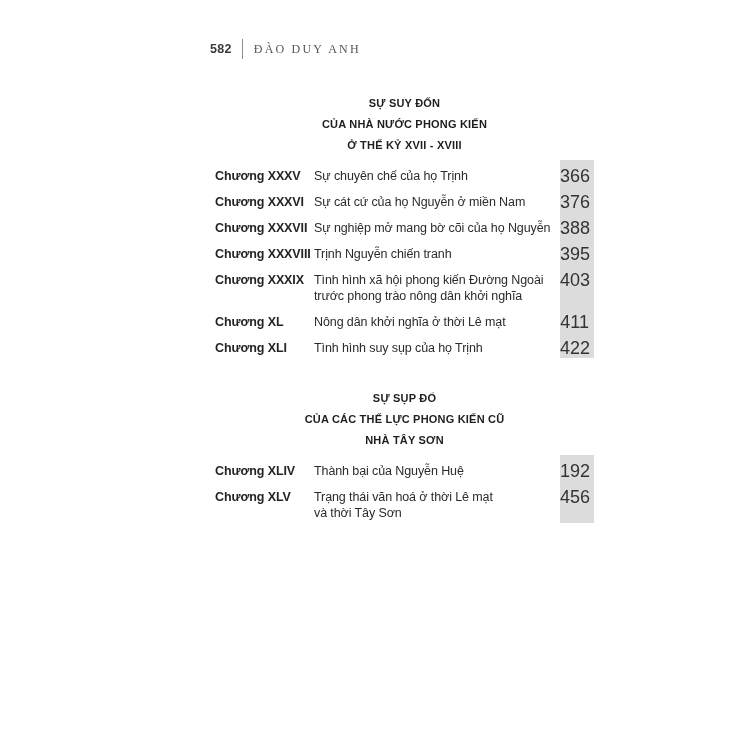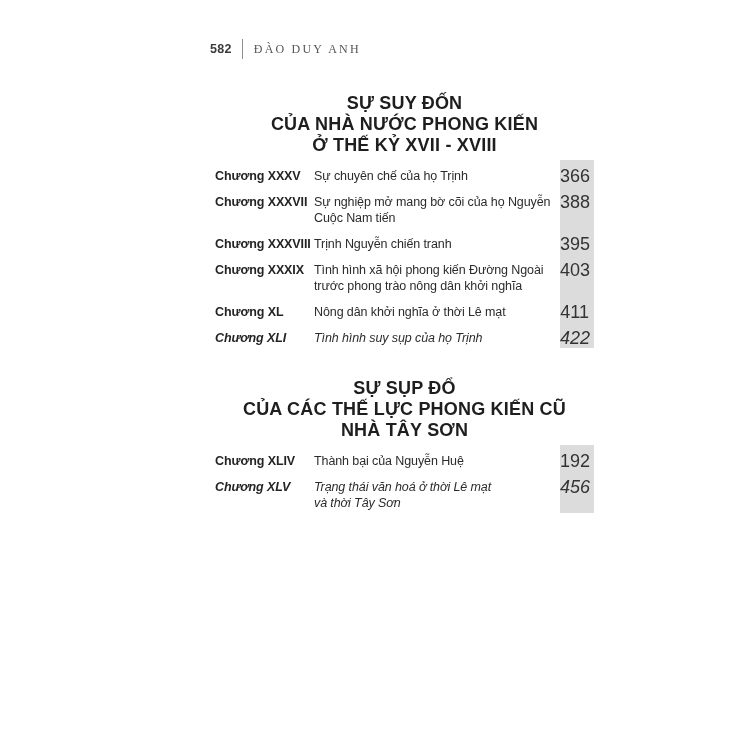--- a/index.html
+++ b/index.html
@@ -26,35 +26,35 @@
   .hdr-author {
     font-family:"Liberation Serif","DejaVu Serif",serif;
     font-size:12px; color:#555555; letter-spacing:2.2px;
   }
 
   
   #toc { position:absolute; left:191px; top:93px; width:379px; }
 
   .section { margin-bottom:32px; }
   .section-title {
-    text-align:center; font-weight:700; font-size:18px; line-height:21px;
+    text-align:center; font-weight:700; font-size:11px; line-height:21px;
     color:#1e1e1e; letter-spacing:.2px; margin-bottom:12px;
   }
   .entries { position:relative; }
   .page-bar {
     position:absolute; right:0; top:-8px; bottom:-2px; width:34px;
     background:#dcdcdc;
   }
   .entry {
     position:relative;
     display:grid; grid-template-columns:99px 1fr 34px;
     margin-bottom:10px;
     font-size:12.5px; line-height:16px; letter-spacing:-.1px;
   }
-  .entry:last-child { margin-bottom:0;font-style:italic; }
+  .entry:last-child { margin-bottom:0; }
   .chapter { font-weight:700; white-space:nowrap; color:#242424; }
   .lines div { white-space:nowrap; color:#2b2b2b; }
   .pagenum {
     text-align:right; padding-right:5px; font-size:18px; color:#333333;
     letter-spacing:0;
   }
 </style>
 </head>
 <body>
 
@@ -74,24 +74,30 @@
         <div class="entries">
           <div class="page-bar"></div>
           <div class="entry">
             <div class="chapter">Chương XXXV</div>
             <div class="lines">
               <div class="">Sự chuyên chế của họ Trịnh</div>
             </div>
             <div class="pagenum">366</div>
           </div>
           <div class="entry">
+            <div class="chapter">Chương XXXVI</div>
+            <div class="lines">
+              <div class="">Sự cát cứ của họ Nguyễn ở miền Nam</div>
+            </div>
+            <div class="pagenum">376</div>
+          </div>
+          <div class="entry">
             <div class="chapter">Chương XXXVII</div>
             <div class="lines">
               <div class="">Sự nghiệp mở mang bờ cõi của họ Nguyễn</div>
-              <div class="">Cuộc Nam tiến</div>
             </div>
             <div class="pagenum">388</div>
           </div>
           <div class="entry">
             <div class="chapter">Chương XXXVIII</div>
             <div class="lines">
               <div class="">Trịnh Nguyễn chiến tranh</div>
             </div>
             <div class="pagenum">395</div>
           </div>

